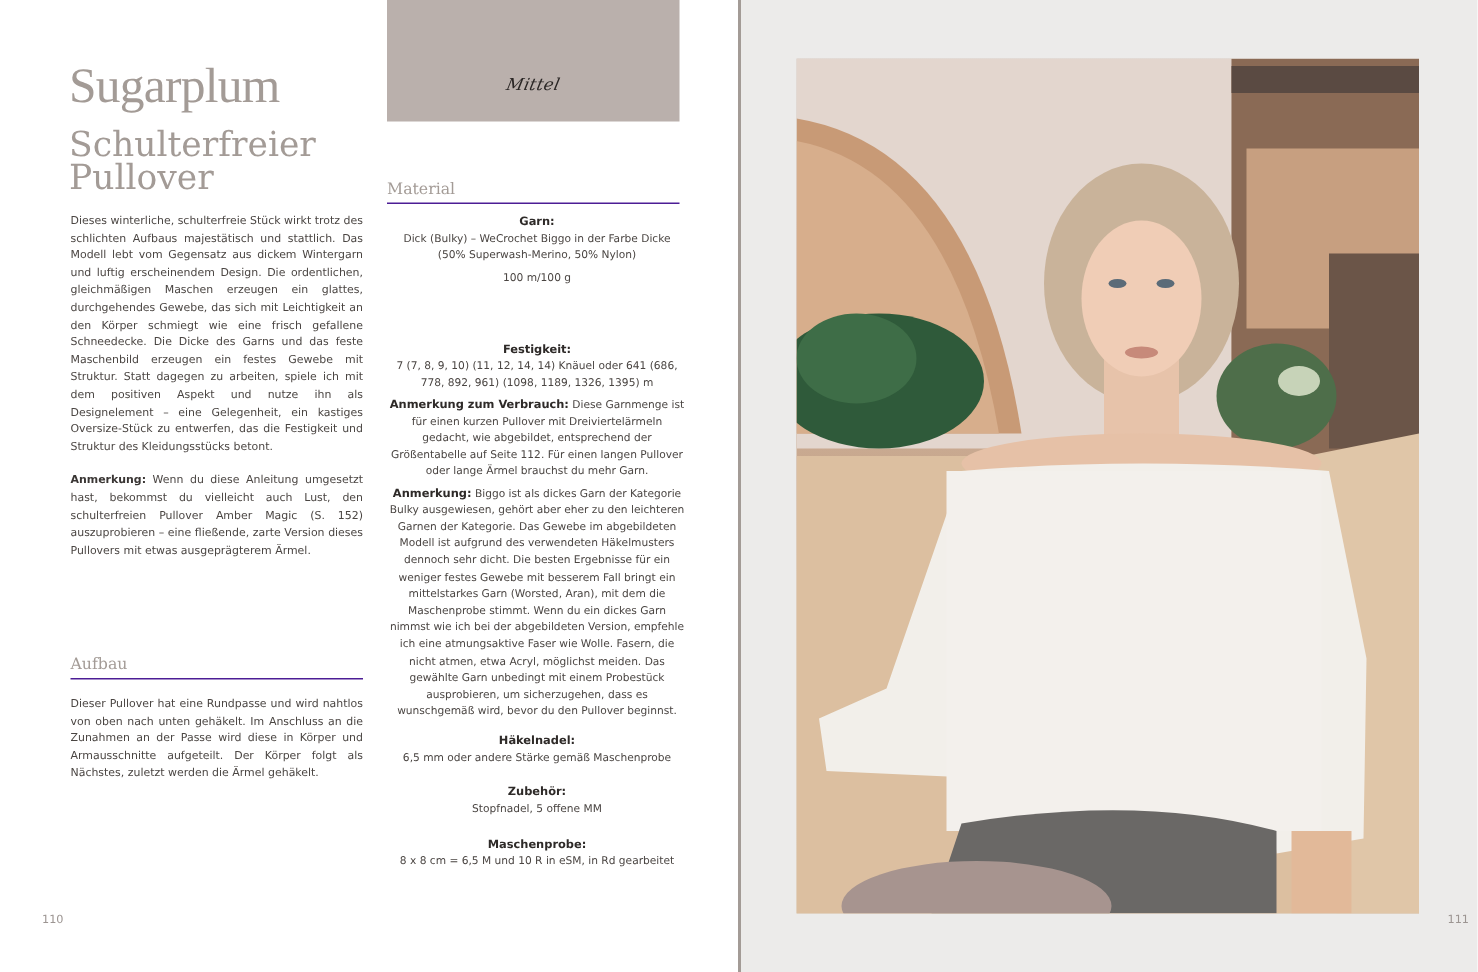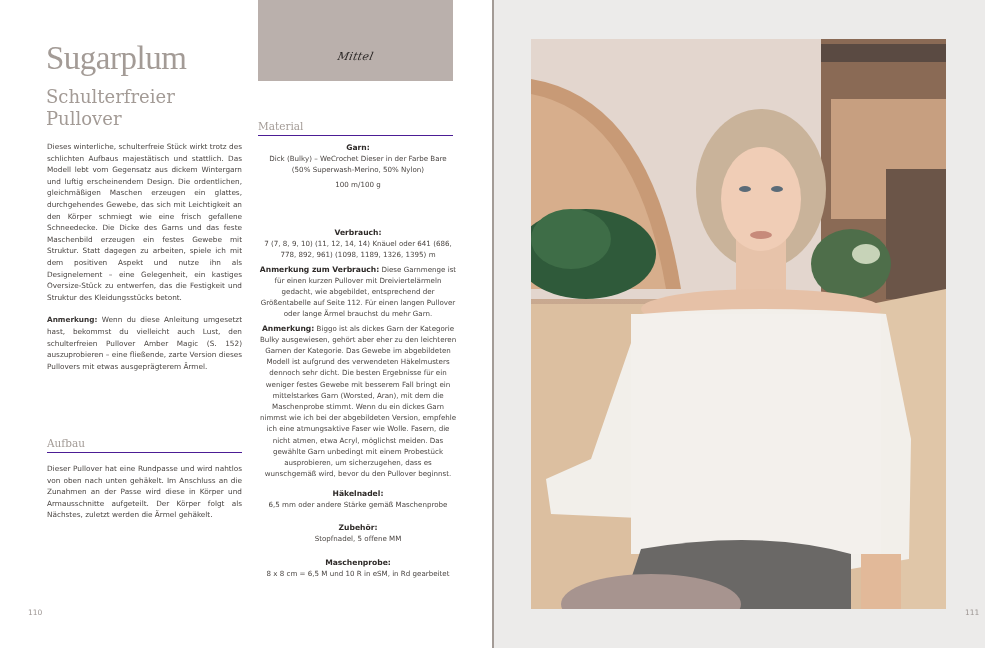--- a/index.html
+++ b/index.html
@@ -4,21 +4,21 @@
 <style>
   * { box-sizing: border-box; margin: 0; padding: 0; }
   html, body { width: 985px; height: 648px; overflow: hidden; background: #ffffff; }
   body { position: relative; font-family: "DejaVu Sans", sans-serif; color: #3a3634; }
 
   .page-left { position: absolute; left: 0; top: 0; width: 492px; height: 648px; background: #ffffff; }
   .page-right { position: absolute; left: 492px; top: 0; width: 493px; height: 648px; background: #ecebea; }
   .gutter { position: absolute; left: 492px; top: 0; width: 2px; height: 648px; background: #a39b96; }
 
   .title { position: absolute; left: 46px; top: 40px; font-family: Liberation Serif, serif; font-size: 33px; color: #a39b96; font-weight: 300; letter-spacing: -0.5px; }
-  .subtitle { position: absolute; left: 46px; top: 86px; font-family: "DejaVu Serif", serif; font-size: 18px; line-height: 22px; color: #a39b96; }
+  .subtitle { position: absolute; left: 46px; top: 86px; font-family: "DejaVu Serif", serif; font-size: 23px; line-height: 22px; color: #a39b96; }
 
   .body-text { position: absolute; left: 47px; width: 195px; font-size: 7.3px; line-height: 11.6px; text-align: justify; color: #4a4542; hyphens: manual; }
   .body-text p { margin-bottom: 11px; }
   .note-label { font-weight: bold; color: #3a3634; }
 
   .section-head { position: absolute; font-family: "DejaVu Serif", serif; font-size: 10.5px; color: #a39b96; border-bottom: 1px solid #4c1d95; padding-bottom: 3px; }
 
   .level-box { position: absolute; left: 258px; top: 0; width: 195px; height: 81px; background: #bab0ac; }
   .level-label { position: absolute; left: 0; right: 0; top: 50px; text-align: center; font-family: "DejaVu Serif", serif; font-style: italic; font-size: 11px; color: #2a2625; letter-spacing: 0.3px; transform: skewX(-12deg); }
 
@@ -57,29 +57,29 @@
 <div class="page-num" style="left:28px;">110</div>
 
 <div class="level-box">
   <div class="level-label">Mittel</div>
 </div>
 
 <div class="section-head" style="left:258px; top:120px; width:195px;">Material</div>
 
 <div class="mat" style="top:142px;">
   <div class="lbl">Garn:</div>
-  <div>Dick (Bulky) – WeCrochet Dieser in der Farbe Bare</div>
+  <div>Dick (Bulky) – WeCrochet Biggo in der Farbe Dicke</div>
   <div>(50% Superwash-Merino, 50% Nylon)</div>
   <div class="gap"></div>
   <div>100 m/100 g</div>
   <div class="gap"></div>
 </div>
 
 <div class="mat" style="top:227px;">
-  <div class="lbl">Verbrauch:</div>
+  <div class="lbl">Festigkeit:</div>
   <div>7 (7, 8, 9, 10) (11, 12, 14, 14) Knäuel oder 641 (686, 778, 892, 961) (1098, 1189, 1326, 1395) m</div>
   <div class="gap"></div>
   <div><span class="lbl">Anmerkung zum Verbrauch:</span><span> Diese Garnmenge ist für einen kurzen Pullover mit Dreiviertelärmeln gedacht, wie abgebildet, entsprechend der Größentabelle auf Seite 112. Für einen langen Pullover oder lange Ärmel brauchst du mehr Garn.</span></div>
   <div class="gap"></div>
   <div><span class="lbl">Anmerkung:</span><span> Biggo ist als dickes Garn der Kategorie Bulky ausgewiesen, gehört aber eher zu den leichteren Garnen der Kategorie. Das Gewebe im abgebildeten Modell ist aufgrund des verwendeten Häkelmusters dennoch sehr dicht. Die besten Ergebnisse für ein weniger festes Gewebe mit besserem Fall bringt ein mittelstarkes Garn (Worsted, Aran), mit dem die Maschenprobe stimmt. Wenn du ein dickes Garn nimmst wie ich bei der abgebildeten Version, empfehle ich eine atmungsaktive Faser wie Wolle. Fasern, die nicht atmen, etwa Acryl, möglichst meiden. Das gewählte Garn unbedingt mit einem Probestück ausprobieren, um sicherzugehen, dass es wunschgemäß wird, bevor du den Pullover beginnst.</span></div>
 </div>
 
 <div class="mat" style="top:488px;">
   <div class="lbl">Häkelnadel:</div>
   <div>6,5 mm oder andere Stärke gemäß Maschenprobe</div>

